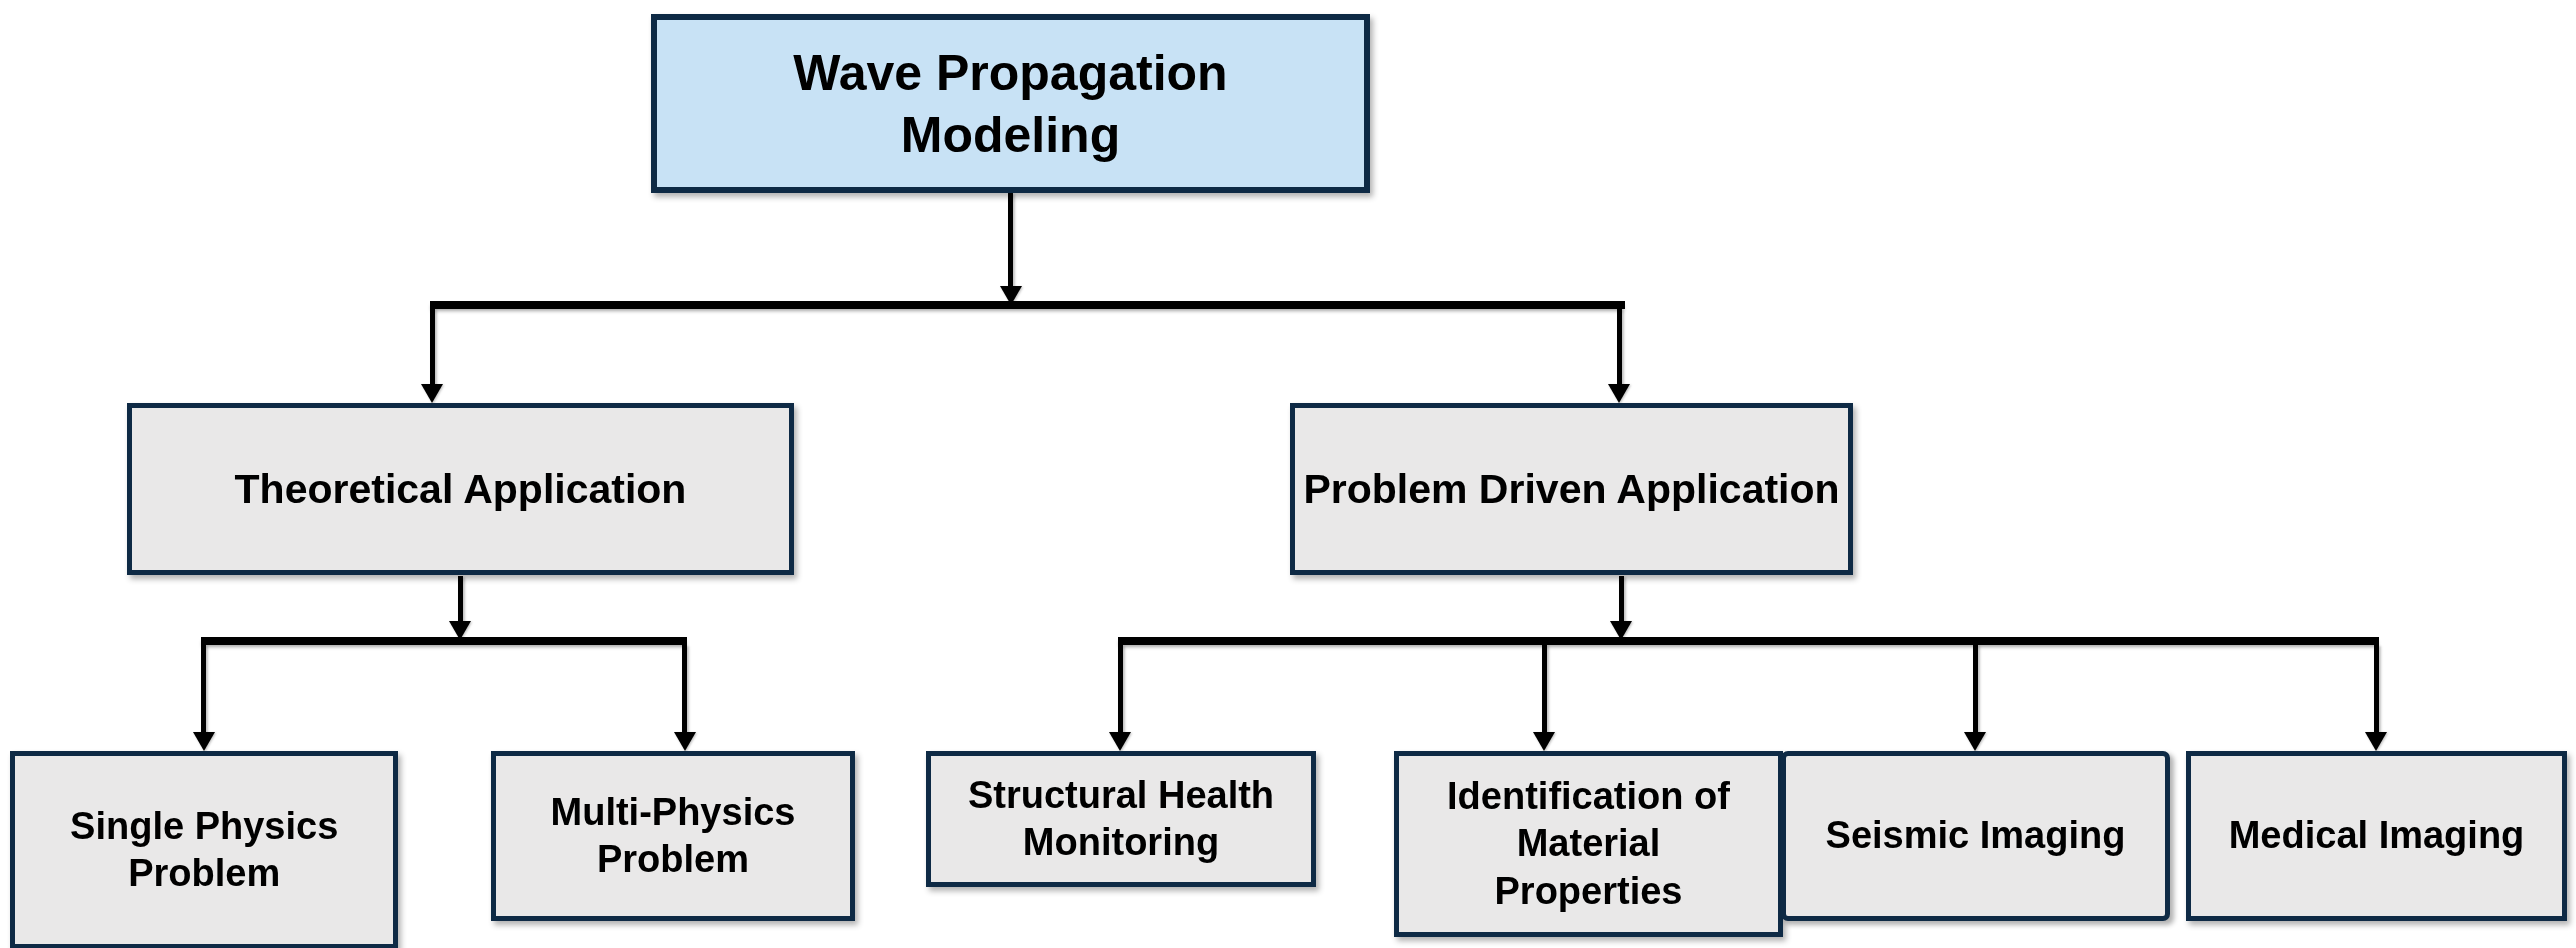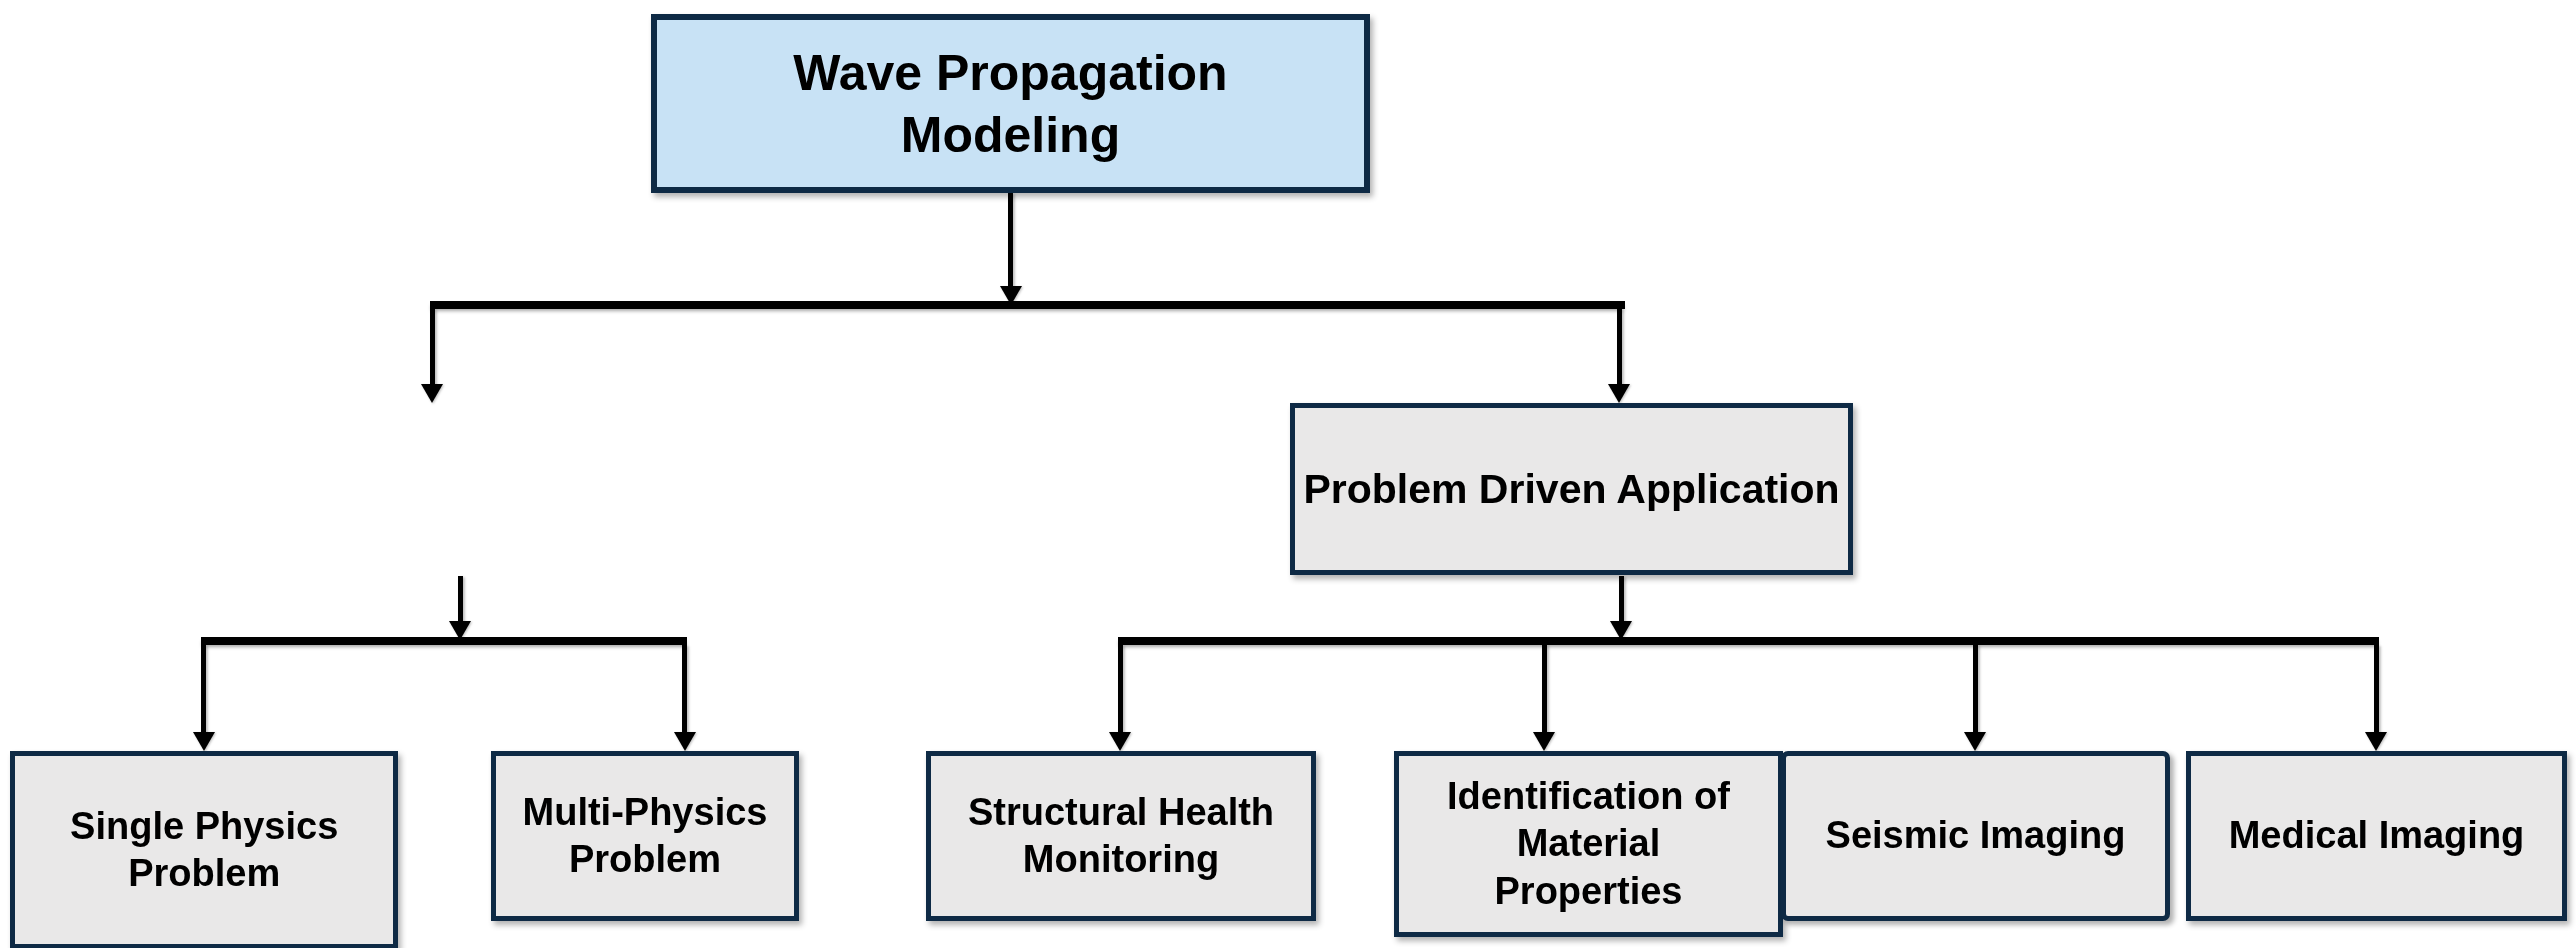--- a/index.html
+++ b/index.html
@@ -82,36 +82,39 @@
   <div class="vline" style="left:1973px;top:645px;height:89px;"></div>
   <div class="arrowhead" style="left:1964px;top:732px;"></div>
   <div class="vline" style="left:2374px;top:645px;height:89px;"></div>
   <div class="arrowhead" style="left:2365px;top:732px;"></div>
 
   <div class="node root" style="left:651px;top:14px;width:719px;height:179px;">
     <span class="label">Wave Propagation
 Modeling</span>
   </div>
 
+  <div class="node branch" style="left:127px;top:403px;width:667px;height:172px;">
+    <span class="label">Theoretical Application</span>
+  </div>
 
   <div class="node branch" style="left:1290px;top:403px;width:563px;height:172px;">
     <span class="label">Problem Driven Application</span>
   </div>
 
   <div class="node leaf" style="left:10.2px;top:751px;width:388px;height:198px;">
     <span class="label">Single Physics
 Problem</span>
   </div>
 
-  <div class="node leaf" style="left:491px;top:751px;width:308px;height:170px;">
+  <div class="node leaf" style="left:491px;top:751px;width:364px;height:170px;">
     <span class="label">Multi-Physics
 Problem</span>
   </div>
 
-  <div class="node leaf" style="left:926px;top:751px;width:390px;height:170px;">
+  <div class="node leaf" style="left:926px;top:751px;width:390px;height:136px;">
     <span class="label">Structural Health
 Monitoring</span>
   </div>
 
   <div class="node leaf" style="left:1350px;top:751px;width:389px;height:186px;margin-left:44px;">
     <span class="label">Identification of
 Material
 Properties</span>
   </div>
 

